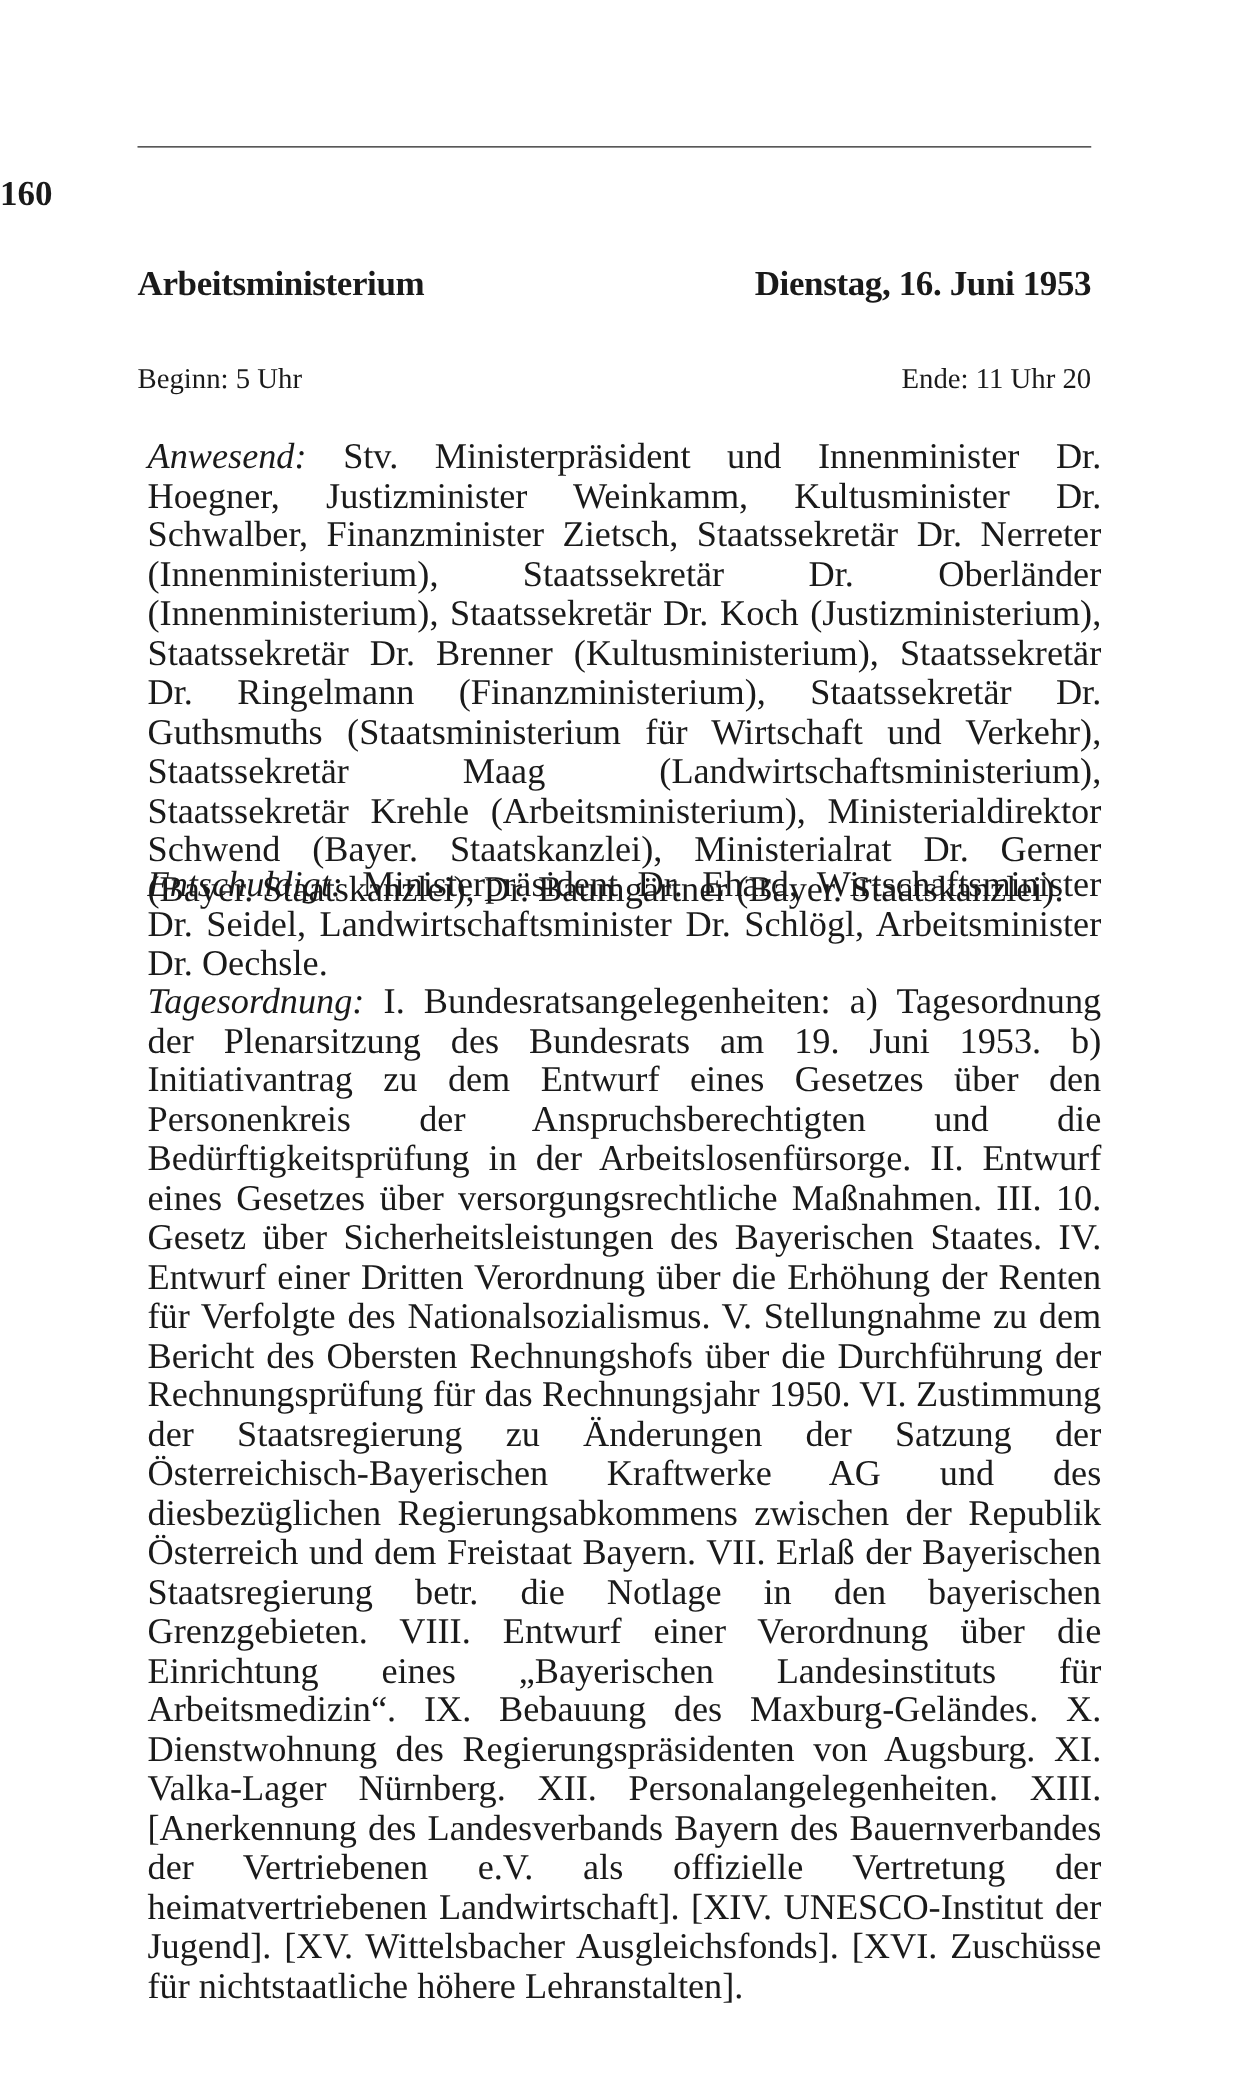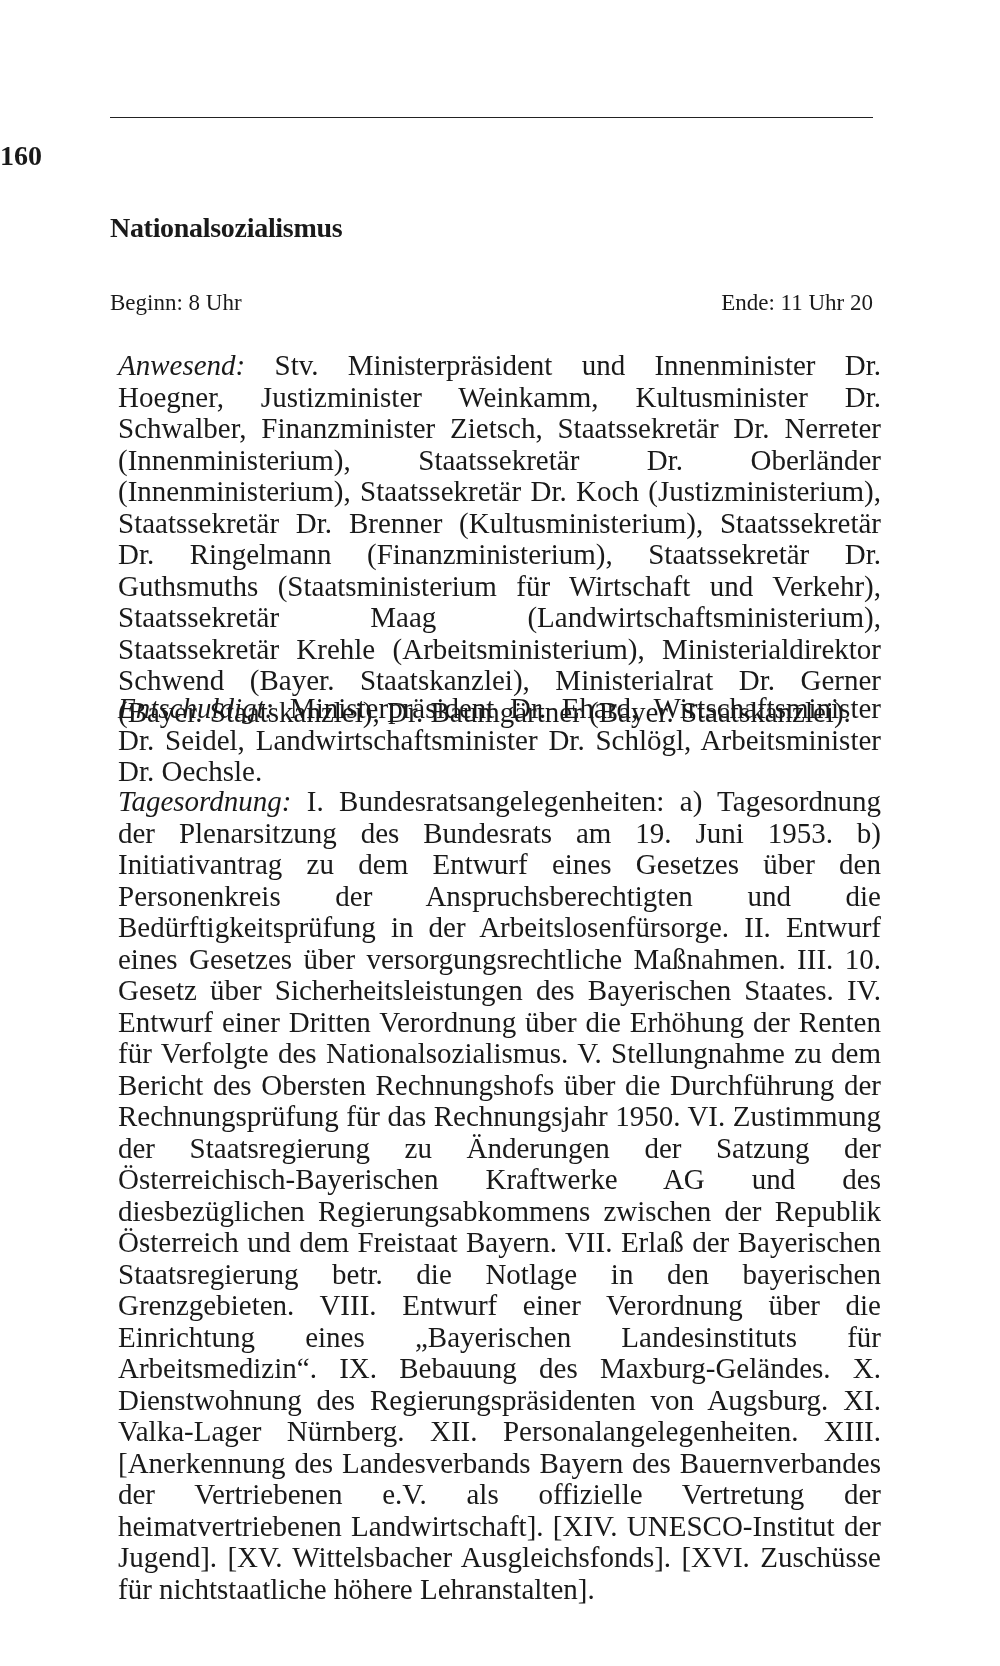--- a/index.html
+++ b/index.html
@@ -20,25 +20,26 @@
   #p-tagesordnung { top:786px; }
 </style>
 </head>
 <body>
 
 <div class="rule"></div>
 
 <div class="docnum">160</div>
 
 <div class="titlerow">
-  <span>Nationalsozialismus</span>
+  <span>Arbeitsministerium</span>
+  <span>Dienstag, 16. Juni 1953</span>
 </div>
 
 <div class="timerow">
-  <span>Beginn: 8 Uhr</span>
+  <span>Beginn: 5 Uhr</span>
   <span>Ende: 11 Uhr 20</span>
 </div>
 
 <div class="para" id="p-anwesend"><i>Anwesend:</i><span> Stv. Ministerpräsident und Innenminister Dr. Hoegner, Justizminister Weinkamm, Kultusminister Dr. Schwalber, Finanzminister Zietsch, Staatssekretär Dr. Nerreter (Innenministerium), Staatssekretär Dr. Oberländer (Innenministerium), Staatssekretär Dr. Koch (Justizministerium), Staatssekretär Dr. Brenner (Kultusministerium), Staatssekretär Dr. Ringelmann (Finanzministerium), Staatssekretär Dr. Guthsmuths (Staatsministerium für Wirtschaft und Verkehr), Staatssekretär Maag (Landwirtschaftsministerium), Staatssekretär Krehle (Arbeitsministerium), Ministerialdirektor Schwend (Bayer. Staatskanzlei), Ministerialrat Dr. Gerner (Bayer. Staatskanzlei), Dr. Baumgärtner (Bayer. Staatskanzlei).</span></div>
 
 <div class="para" id="p-entschuldigt"><i>Entschuldigt:</i><span> Ministerpräsident Dr. Ehard, Wirtschaftsminister Dr. Seidel, Landwirtschaftsminister Dr. Schlögl, Arbeitsminister Dr. Oechsle.</span></div>
 
 <div class="para" id="p-tagesordnung"><i>Tagesordnung:</i><span> I. Bundesratsangelegenheiten: a) Tagesordnung der Plenarsitzung des Bundesrats am 19. Juni 1953. b) Initiativantrag zu dem Entwurf eines Gesetzes über den Personenkreis der Anspruchsberechtigten und die Bedürftigkeitsprüfung in der Arbeitslosenfürsorge. II. Entwurf eines Gesetzes über versorgungsrechtliche Maßnahmen. III. 10. Gesetz über Sicherheitsleistungen des Bayerischen Staates. IV. Entwurf einer Dritten Verordnung über die Erhöhung der Renten für Verfolgte des Nationalsozialismus. V. Stellungnahme zu dem Bericht des Obersten Rechnungshofs über die Durchführung der Rechnungsprüfung für das Rechnungsjahr 1950. VI. Zustimmung der Staatsregierung zu Änderungen der Satzung der Österreichisch-Bayerischen Kraftwerke AG und des diesbezüglichen Regierungsabkommens zwischen der Republik Österreich und dem Freistaat Bayern. VII. Erlaß der Bayerischen Staatsregierung betr. die Notlage in den bayerischen Grenzgebieten. VIII. Entwurf einer Verordnung über die Einrichtung eines „Bayerischen Landesinstituts für Arbeitsmedizin“. IX. Bebauung des Maxburg-Geländes. X. Dienstwohnung des Regierungspräsidenten von Augsburg. XI. Valka-Lager Nürnberg. XII. Personalangelegenheiten. XIII. [Anerkennung des Landesverbands Bayern des Bauernverbandes der Vertriebenen e.V. als offizielle Vertretung der heimatvertriebenen Landwirtschaft]. [XIV. UNESCO-Institut der Jugend]. [XV. Wittelsbacher Ausgleichsfonds]. [XVI. Zuschüsse für nichtstaatliche höhere Lehranstalten].</span></div>
 
 </body></html>

